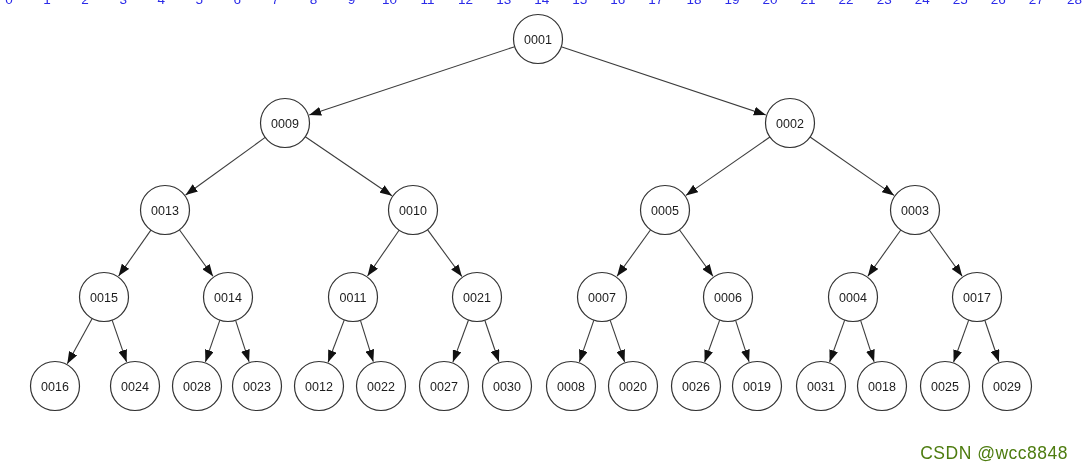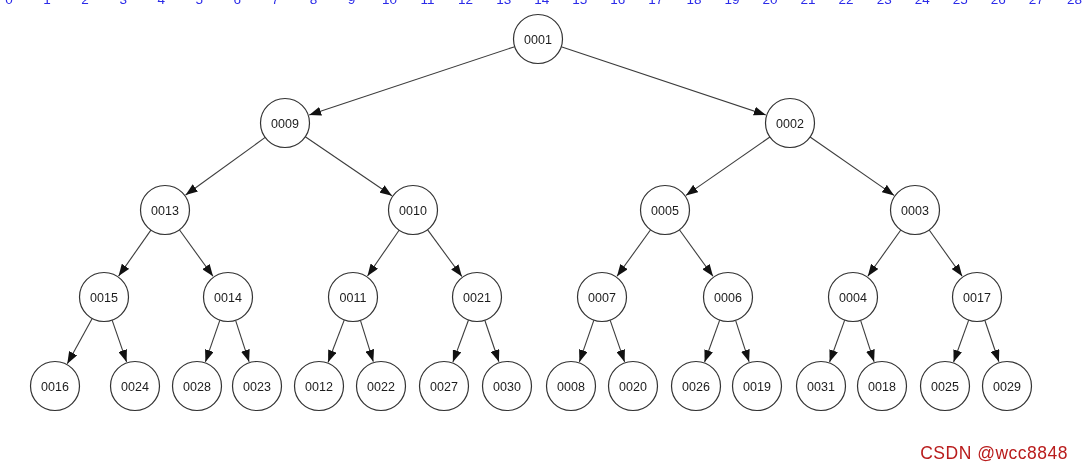--- a/index.html
+++ b/index.html
@@ -253,14 +253,14 @@
         <g>
           <circle cx="790" cy="123" r="24.5" class="node-circle"></circle>
           <text x="790" y="127.5" class="node-label">0002</text>
         </g>
         <g>
           <circle cx="538" cy="39" r="24.5" class="node-circle"></circle>
           <text x="538" y="43.5" class="node-label">0001</text>
         </g>
       </g>
     </svg>
-  <div class="watermark" style="color: #b91c1c;">CSDN @wcc8848</div>
+  <div class="watermark" style="color: #4d7c0f;">CSDN @wcc8848</div>
 </div>
 
 </body></html>

